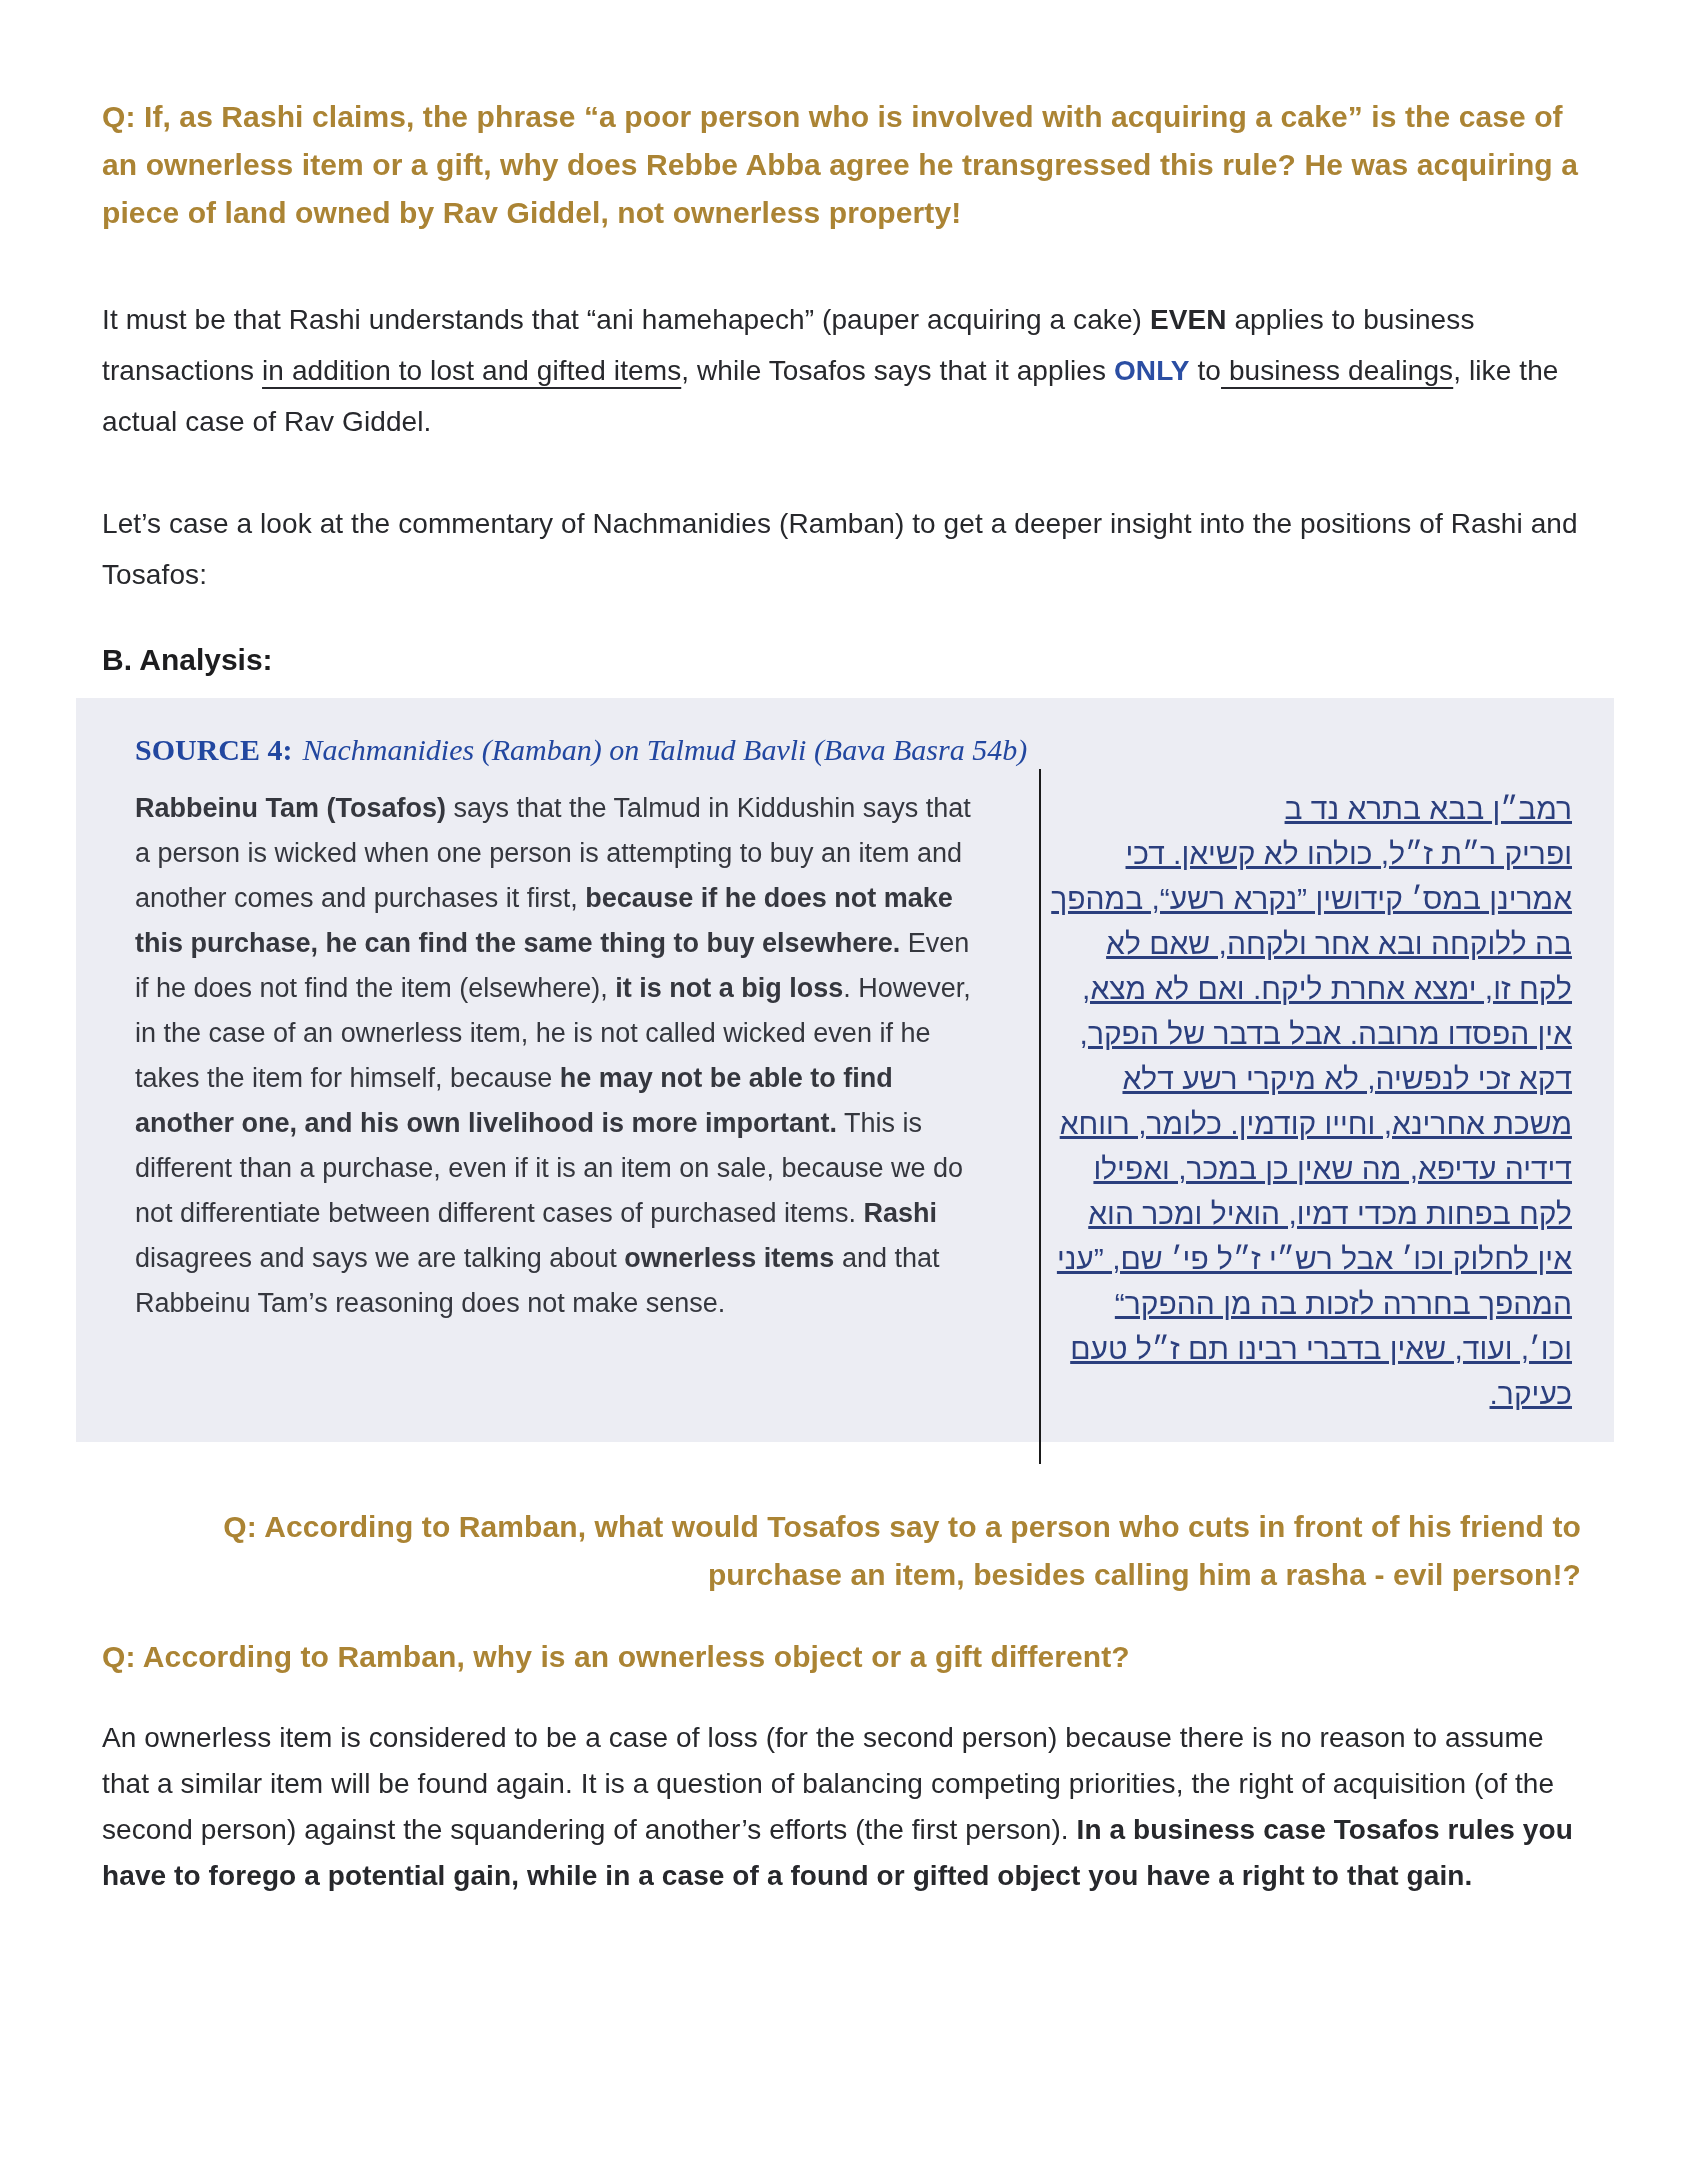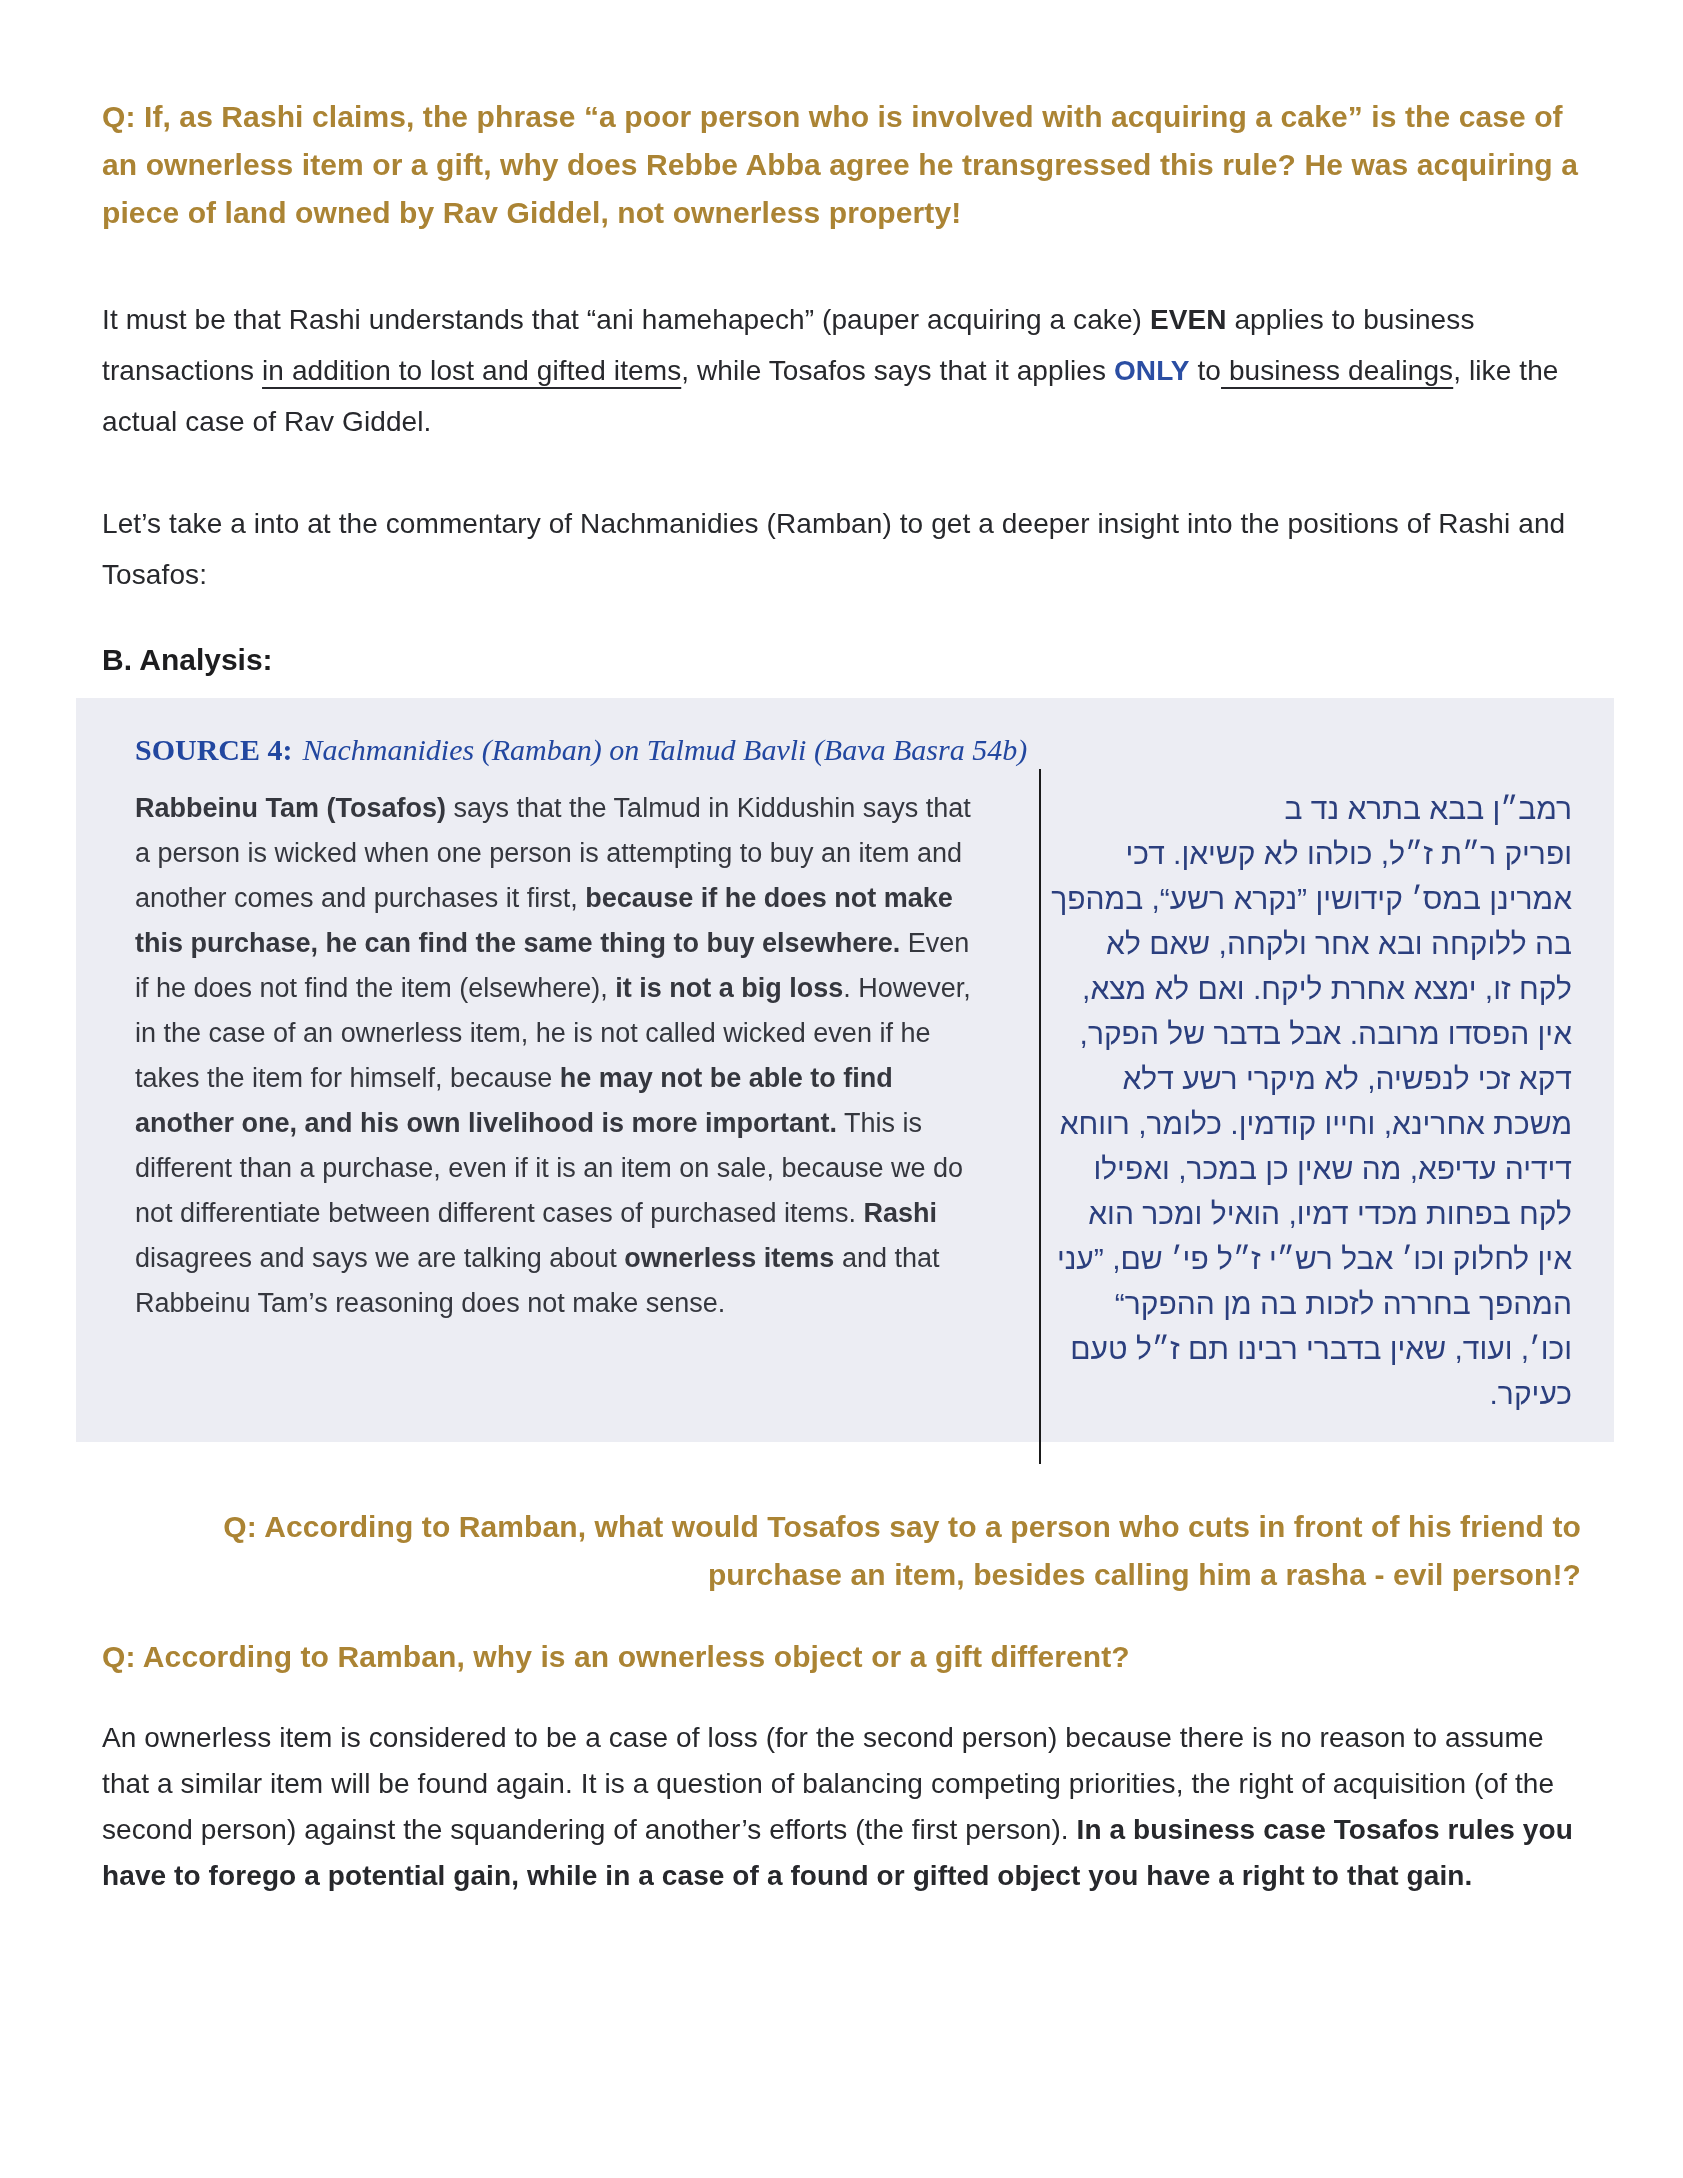--- a/index.html
+++ b/index.html
@@ -68,20 +68,21 @@
   .col-hebrew{
     flex:1 1 auto;
     direction:rtl;
     text-align:right;
     font-size:30px;
     line-height:45px;
     color:#2b3f7e;
     white-space:pre-line;
     padding-right:0px;
     padding-left:10px;
+    text-decoration:underline;
   }
   .col-divider{
     position:absolute;
     left:963px;
     top:71px;
     bottom:-22px;
     width:2px;
     background:#1a1a1a;
   }
   .q2{margin-top:61px;text-align:right;}
@@ -99,21 +100,21 @@
 </style>
 </head>
 <body>
 
 <div class="page">
 
   <div class="q-heading">Q:  If, as Rashi claims, the phrase “a poor person who is involved with acquiring a cake” is the case of an ownerless item or a gift, why does Rebbe Abba agree he transgressed this rule? He was acquiring a piece of land owned by Rav Giddel, not ownerless property!</div>
 
   <div class="body-para runs mt-para1"><span>It must be that Rashi understands that “ani hamehapech” (pauper acquiring a cake) </span><span style="font-weight: 700;">EVEN</span><span> applies to business transactions </span><span data-u="">in addition to lost and gifted items</span><span>, while Tosafos says that it applies </span><span style="font-weight: 700; color: rgb(43, 78, 163);">ONLY</span><span> to</span><span data-u=""> business dealings</span><span>, like the actual case of Rav Giddel.</span></div>
 
-  <div class="body-para mt-para2">Let’s take a into at the commentary of Nachmanidies (Ramban) to get a deeper insight into the positions of Rashi and Tosafos:</div>
+  <div class="body-para mt-para2">Let’s case a look at the commentary of Nachmanidies (Ramban) to get a deeper insight into the positions of Rashi and Tosafos:</div>
 
   <div class="analysis-heading">B. Analysis:</div>
 
   <div class="source-box">
     <div class="source-title">
       <span class="label">SOURCE 4:</span><span class="name">Nachmanidies (Ramban) on Talmud Bavli (Bava Basra 54b)</span>
     </div>
     <div class="source-cols">
       <div class="col-english runs"><span style="font-weight: 700;">Rabbeinu Tam (Tosafos)</span><span> says that the Talmud in Kiddushin says that a person is wicked when one person is attempting to buy an item and another comes and purchases it first, </span><span style="font-weight: 700;">because if he does not make this purchase, he can find the same thing to buy elsewhere.</span><span> Even if he does not find the item (elsewhere), </span><span style="font-weight: 700;">it is not a big loss</span><span>. However, in the case of an ownerless item, he is not called wicked even if he takes the item for himself,  because </span><span style="font-weight: 700;">he may not be able to find another one, and his own livelihood is more important.</span><span> This is different than a purchase, even if it is an item on sale, because we do not differentiate between different cases of purchased items. </span><span style="font-weight: 700;">Rashi</span><span> disagrees and says we are talking about </span><span style="font-weight: 700;">ownerless items</span><span> and that Rabbeinu Tam’s reasoning does not make sense.</span></div>
       <div class="col-hebrew">רמב״ן בבא בתרא נד ב

